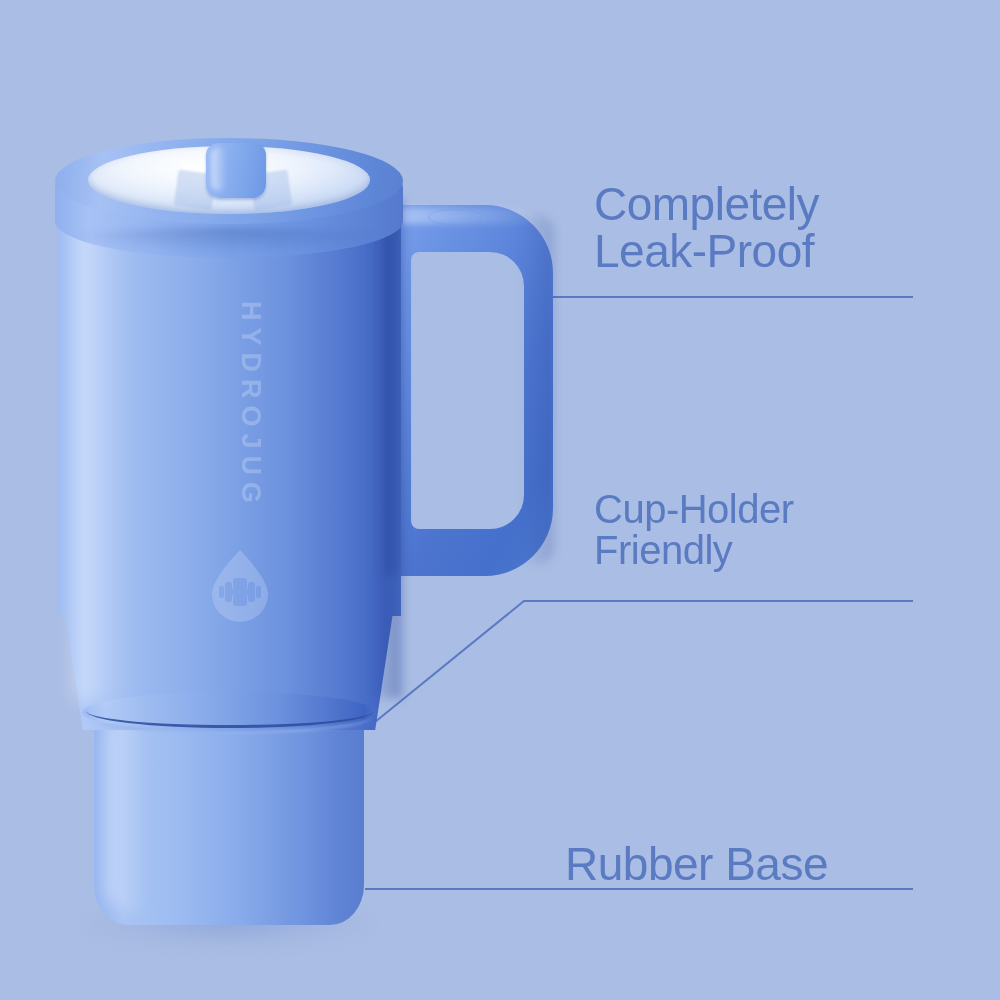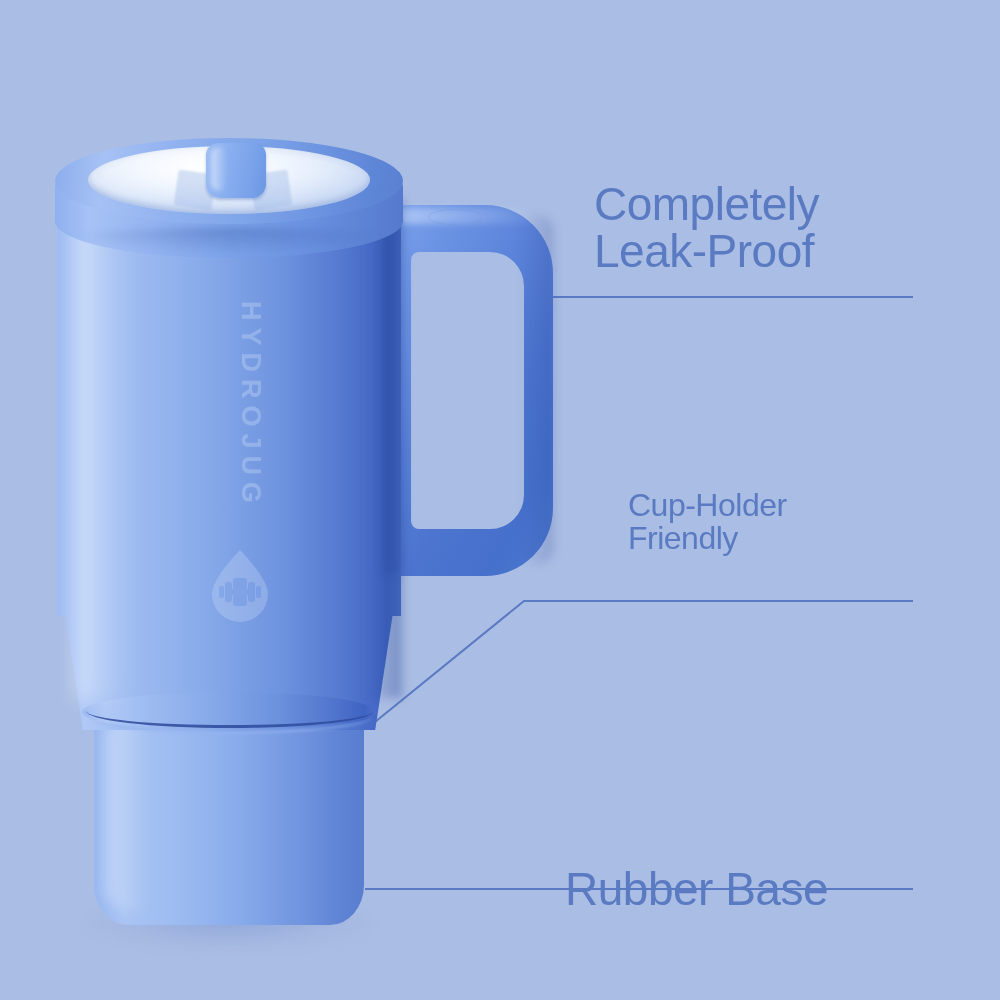--- a/index.html
+++ b/index.html
@@ -24,27 +24,27 @@
     letter-spacing: -0.5px;
     line-height: 1.03;
     white-space: pre-line;
   }
   #callout-leakproof {
     left: 594px;
     top: 181px;
     font-size: 46px;
   }
   #callout-cupholder {
-    left: 628px;
+    left: 594px;
     top: 489px;
-    font-size: 32px;
+    font-size: 40px;
   }
   #callout-rubberbase {
     left: 565px;
-    top: 866px;
+    top: 841px;
     font-size: 46px;
   }
 
   
   .leader {
     position: absolute;
     background: #5a7ac2;
     height: 2px;
   }
   #leader-leakproof-rule { left: 413px; top: 296px; width: 500px; }

